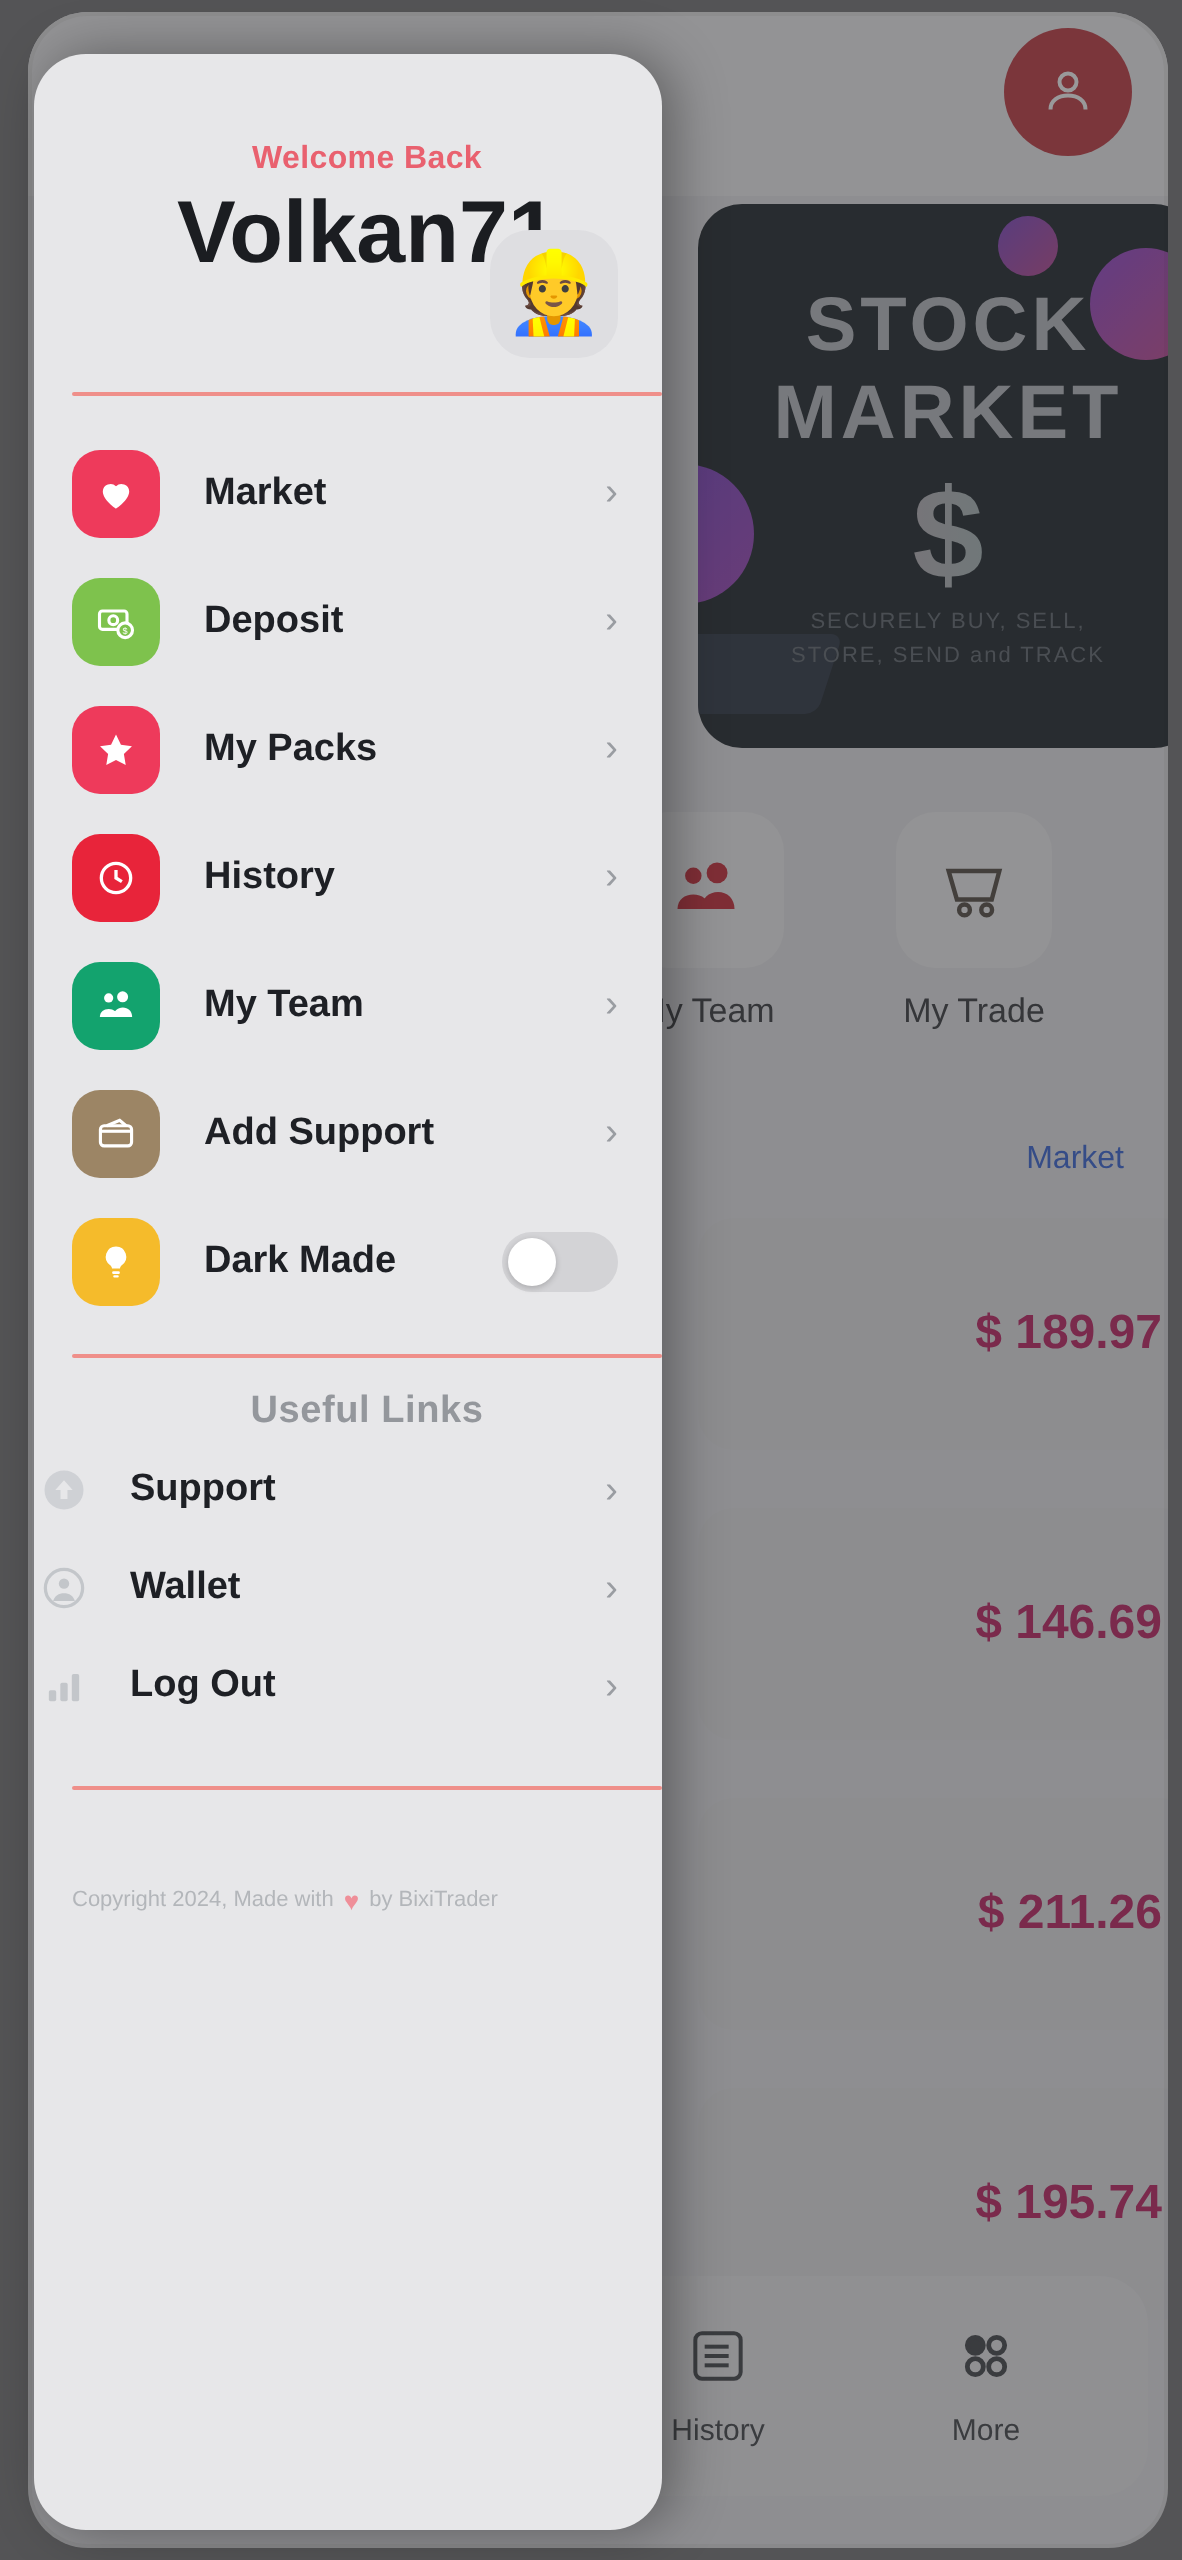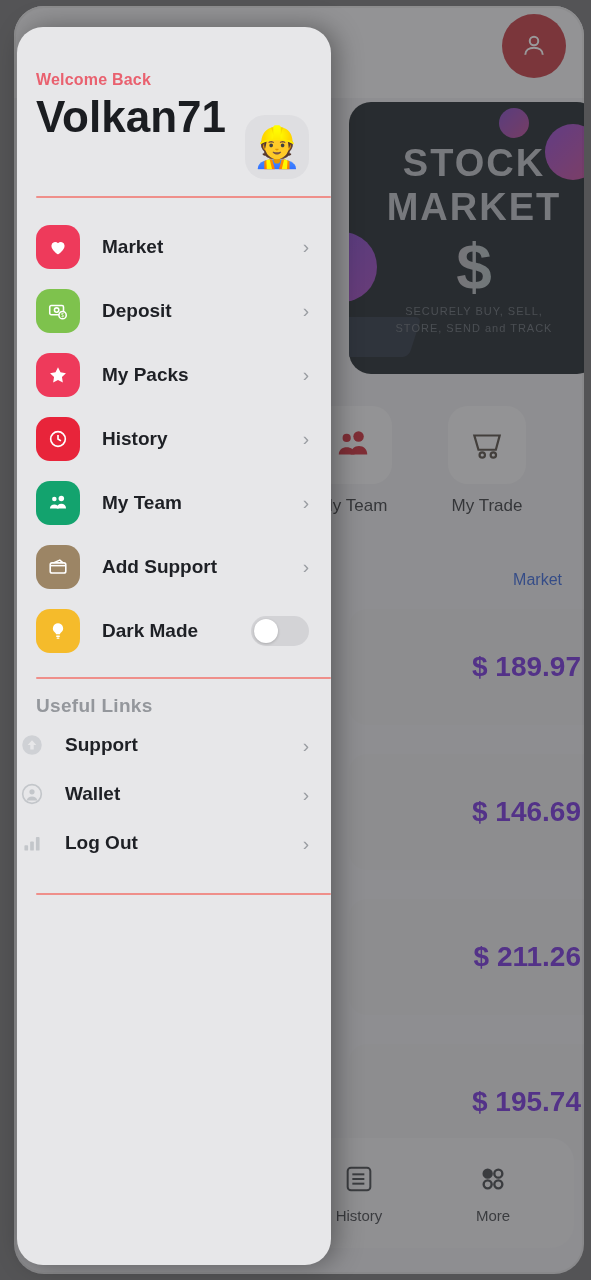--- a/index.html
+++ b/index.html
@@ -113,21 +113,21 @@
     background: #e6e6e9;
     border-radius: 18px;
     display: flex; align-items: center; justify-content: flex-end;
   }
   .price-card .nm {
     position: absolute; left: -100px;
     font-size: 25px; font-weight: bold; color: #15171a;
     white-space: nowrap;
   }
   .price-card .pv {
-    font-size: 28px; font-weight: bold; color: #6d28d9;
+    font-size: 24px; font-weight: bold; color: #be185d;
     margin-right: 18px;
   }
   #pc0 { top: 603px; }
   #pc1 { top: 748px; }
   #pc2 { top: 893px; }
   #pc3 { top: 1038px; }
 
   .fab {
     position: absolute; left: 300px; top: 1155px;
     width: 76px; height: 76px;
@@ -155,21 +155,21 @@
 
   
   .drawer {
     position: absolute;
     left: 17px; top: 27px;
     width: 314px; height: 1238px;
     background: #e7e7e9;
     border-radius: 26px;
     box-shadow: 6px 0 26px rgba(0,0,0,0.35);
     overflow: hidden;
-    display: flex; flex-direction: column;
+    display: flex; flex-direction: column; text-align: center;
   }
 
   .dw-header { padding: 44px 0 0 19px; }
   .welcome { font-size: 16px; font-weight: bold; color: #e9616f; letter-spacing: .2px; }
   .uname { font-size: 44px; font-weight: bold; color: #1b1d21; line-height: 1.18; margin-top: 2px; }
   .ubal  { font-size: 23px; font-weight: bold; color: #85888d; margin-top: 1px; }
 
   .dw-avatar {
     position: absolute; right: 22px; top: 88px;
     width: 64px; height: 64px;
@@ -501,15 +501,20 @@
             <rect x="15.6" y="6.5" width="3.4" height="12.5" rx=".8"></rect>
           </svg>
         </div>
         <div class="llabel">Log Out</div>
         <div class="chev">›</div>
       </div>
     </div>
 
     <div class="hr" id="hr3"></div>
 
+    <div class="copyright">
+      <span>Copyright 2024, Made with</span>
+      <span class="hrt">♥</span>
+      <span>by BixiTrader</span>
+    </div>
 
   </div>
 </div>
 
 </body></html>

